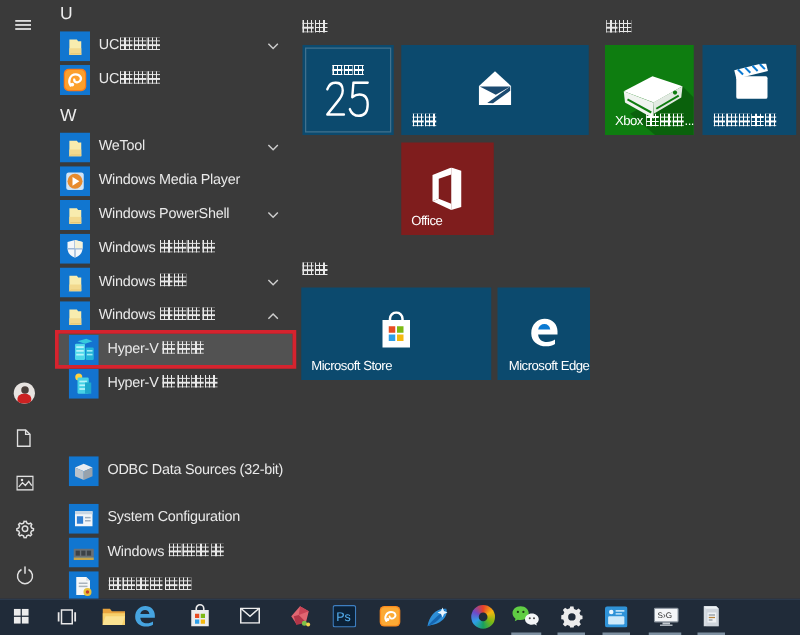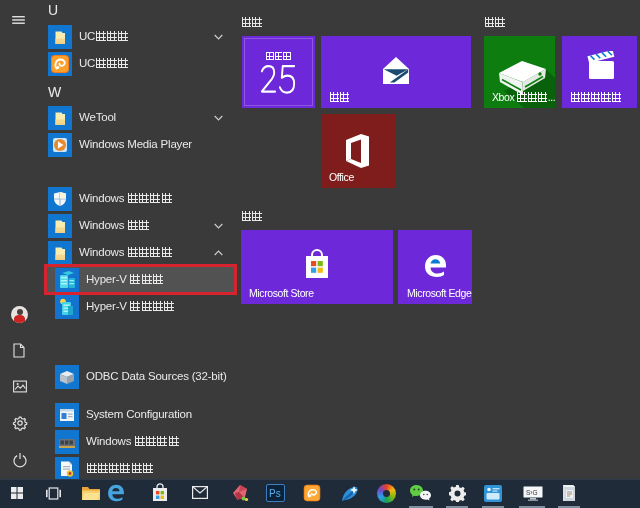--- a/index.html
+++ b/index.html
@@ -12,21 +12,21 @@
 .row{position:absolute;left:46px;width:190px;height:27px;color:#e9e9e9;font-size:11.5px;letter-spacing:-.2px}
 .row .ic{position:absolute;left:2px;top:1px;width:24px;height:24px}
 .row .tx{position:absolute;left:33px;top:6px;white-space:nowrap}
 .row.sub .ic{left:9px}
 .row.sub .tx{left:40px}
 .row .ch{position:absolute;right:13px;top:10px}
 .hdr{position:absolute;left:48px;color:#ececec;font-size:14px}
 .tile{position:absolute;color:#fff}
 .tile .cap{position:absolute;left:8px;bottom:5px;font-size:10.5px;letter-spacing:-.4px;white-space:nowrap}
 .glabel{position:absolute;color:#e8e8e8;font-size:11px}
-.blue{background:#6d28d9}
+.blue{background:#0c4a6e}
 </style></head>
 <body>
 <div class="ab" id="menu" style="left:0;top:0;width:640px;height:479px">
 
 <svg class="ab" style="left:12px;top:16px" width="13" height="9" viewBox="0 0 14 10">
 <rect x="0" y="0" width="14" height="1.6" fill="#e0e0e0"></rect>
       <rect x="0" y="3.6" width="14" height="1.6" fill="#e0e0e0"></rect>
       <rect x="0" y="7.2" width="14" height="1.6" fill="#e0e0e0"></rect>
     </svg>
 
@@ -89,20 +89,32 @@
       </svg>
     </div>
 <div class="row" style="top:132px">
       <svg class="ic" viewBox="0 0 24 24">
         <rect width="24" height="24" fill="#1176d0"></rect>
         <rect x="5" y="5" width="14" height="14" rx="2" fill="#cfe4f7"></rect>
         <circle cx="12" cy="12" r="6" fill="#e78b2d"></circle>
         <path d="M10 8.5l5.5 3.5-5.5 3.5z" fill="#fff"></path>
       </svg>
       <span class="tx">Windows Media Player</span>
+    </div>
+<div class="row" style="top:159px">
+      <svg class="ic" viewBox="0 0 24 24">
+        <rect width="24" height="24" fill="#1176d0"></rect>
+        <path d="M7.5 6.5h6l1 1.5h2.5V19h-9.5z" fill="#f8ecae"></path>
+        <path d="M7.5 13.5h9.5V19H7.5z" fill="#f2d98e"></path>
+        <path d="M7.5 19l1-1h8.5" stroke="#e6c676" stroke-width="0.8" fill="none"></path>
+      </svg>
+      <span class="tx">Windows PowerShell</span>
+      <svg class="ch" width="9" height="6" viewBox="0 0 9 6">
+        <path d="M0.7 1l3.8 3.8L8.3 1" stroke="#cdcdcd" stroke-width="1.2" fill="none"></path>
+      </svg>
     </div>
 <div class="row" style="top:186px">
       <svg class="ic" viewBox="0 0 24 24">
         <rect width="24" height="24" fill="#1176d0"></rect>
         <path d="M12 5l6 1.5v5c0 4-2.8 6.5-6 7.5-3.2-1-6-3.5-6-7.5v-5z" fill="#f4f7fa"></path>
         <path d="M12 5v14M6 12h12" stroke="#9db8d8" stroke-width="1.2"></path>
         <path d="M12 5l6 1.5v5h-6z" fill="#f7f3d8"></path>
       </svg>
       <span class="tx">Windows <i class="z"></i><i class="z"></i><i class="z"></i><i class="z"></i></span>
     </div>

